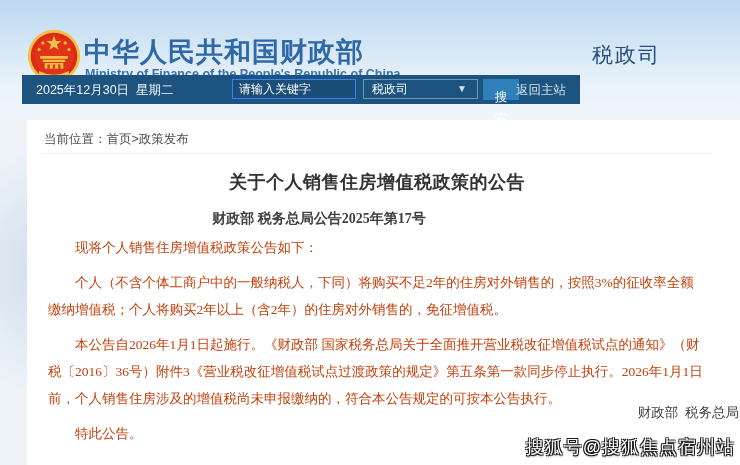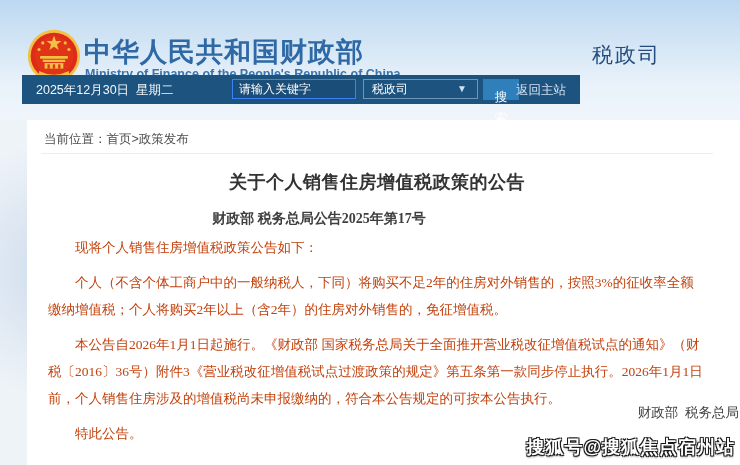--- a/index.html
+++ b/index.html
@@ -55,21 +55,21 @@
     font-size:14px;font-weight:bold;color:#3f3f3f;
     font-family:"Liberation Serif","DejaVu Serif",serif;}
   .art-body{position:absolute;left:21px;top:114px;width:658px;
     font-family:"Liberation Serif","DejaVu Serif",serif;
     font-size:13.5px;color:#c2410c;line-height:27px;}
   .art-body p{margin:0 0 8px 0;text-indent:2em;}
   .signature{position:absolute;right:31px;top:284px;
     font-family:"Liberation Serif","DejaVu Serif",serif;
     font-size:13.5px;color:#3f3f3f;white-space:pre;}
   
-  .watermark{position:absolute;right:5px;bottom:6px;font-size:18px;font-weight:bold;
+  .watermark{position:absolute;right:5px;bottom:6px;font-size:18px;font-weight:normal;
     color:#fff;letter-spacing:1px;
     text-shadow:-1px -1px 0 #1a1a1a,1px -1px 0 #1a1a1a,-1px 1px 0 #1a1a1a,1px 1px 0 #1a1a1a,0 2px 2px rgba(0,0,0,.4);}
 </style>
 </head>
 <body>
 
 <div class="sky"></div>
 <div class="bg-blob1"></div>
 <div class="bg-blob2"></div>
 

